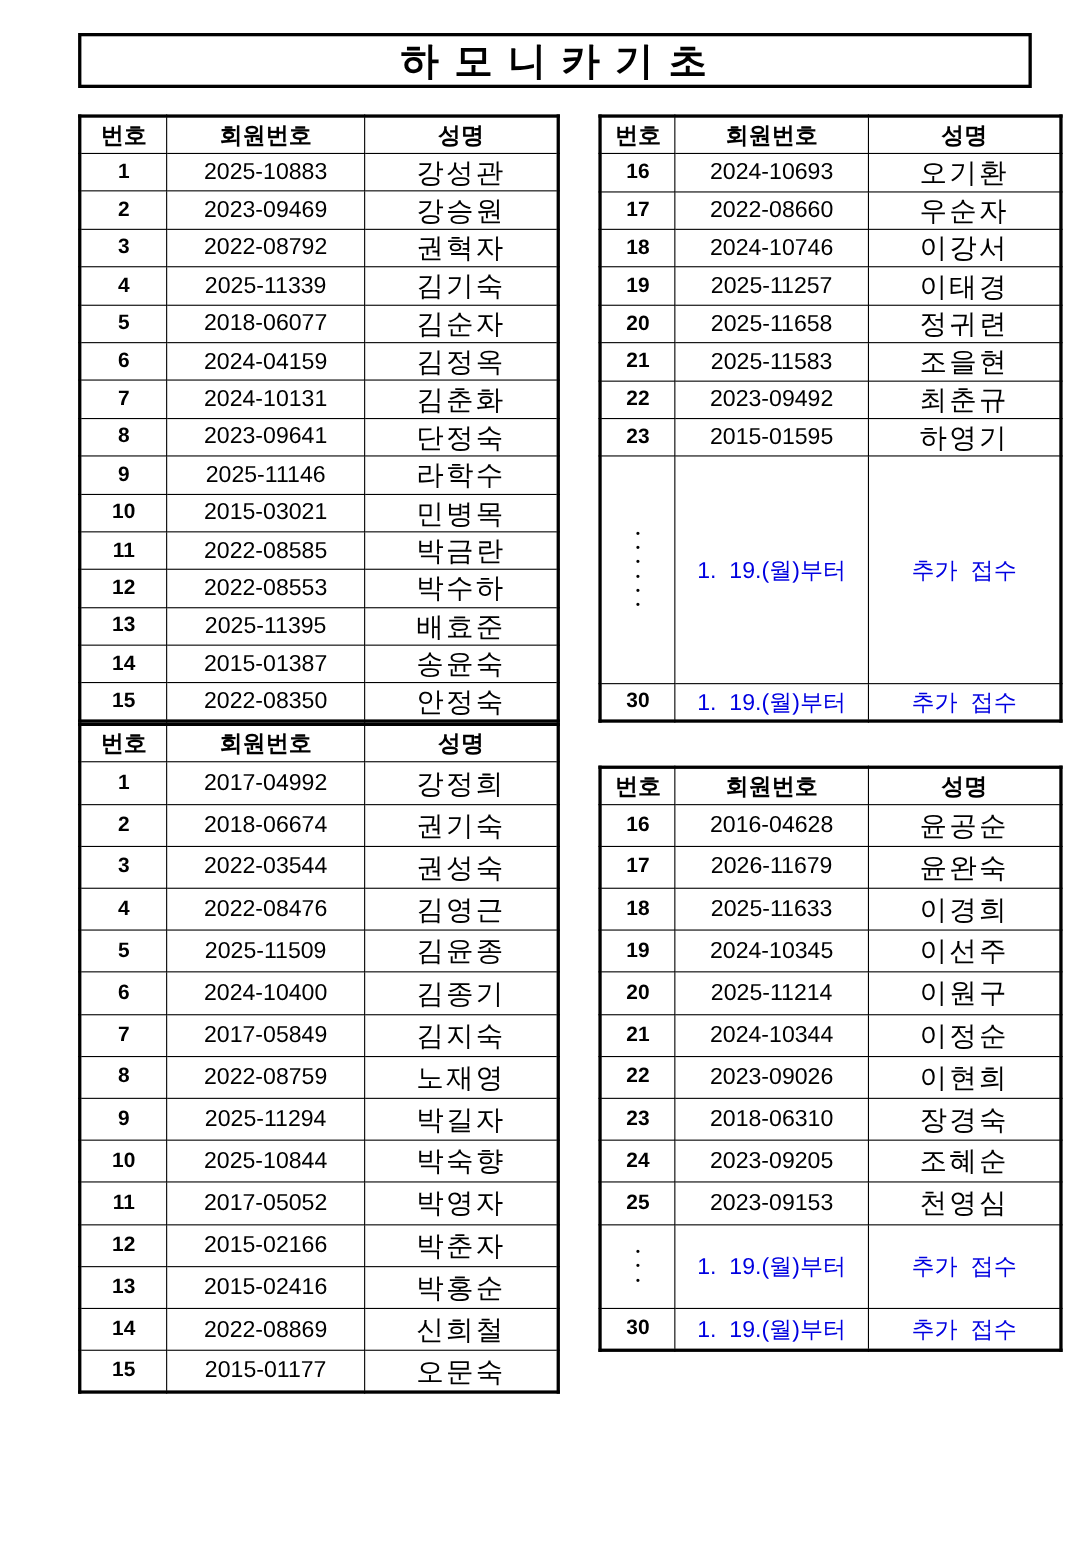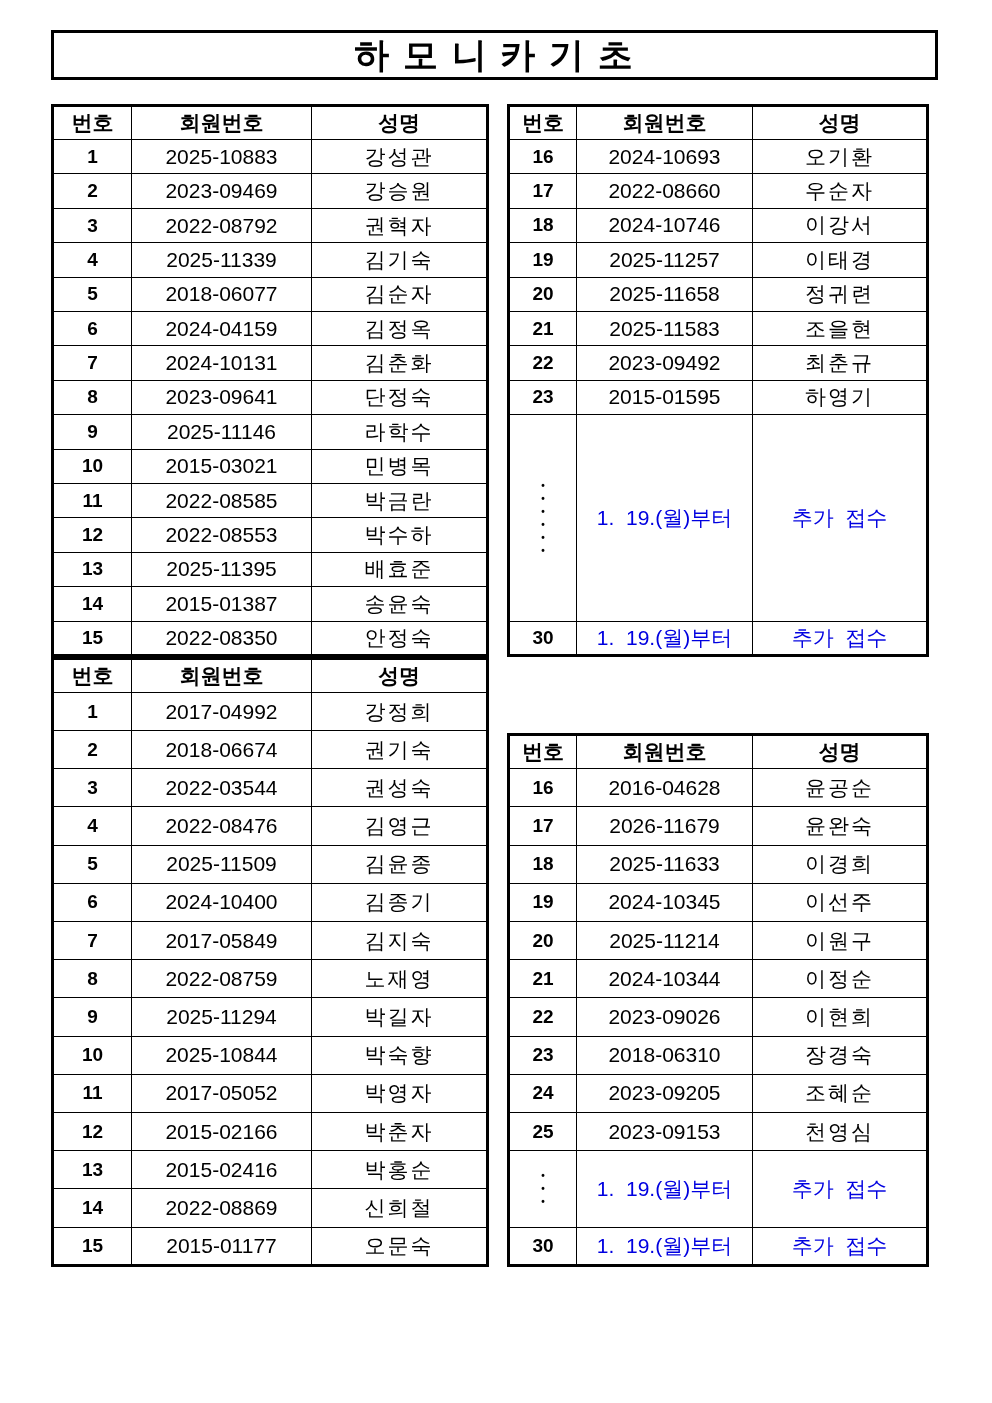--- a/index.html
+++ b/index.html
@@ -3,35 +3,35 @@
 <meta charset="utf-8">
 <style>
   * { box-sizing: border-box; }
   html, body {
     margin: 0; padding: 0;
     width: 992px; height: 1403px;
     background: #ffffff;
     font-family: "Liberation Sans", "DejaVu Sans", sans-serif;
     color: #000;
   }
-  .page { padding: 30px 54px 0 51px; }
+  .page { padding: 30px 54px 0 71px; }
 
   .title-box {
     border: 3px solid #000;
     height: 50px;
     display: flex; align-items: center; justify-content: center;
     margin-bottom: 24px;
   }
   .title-box .title-text {
     font-size: 35px; font-weight: bold; letter-spacing: 2px;
     white-space: pre;
   }
   .section2 .title-box { height: 57px; margin-top: 20px; margin-bottom: 22px; }
 
-  .tables { display: flex; gap: 18px; align-items: flex-end; }
+  .tables { display: flex; gap: 35px; align-items: center; }
 
   table.roster {
     border-collapse: collapse;
     table-layout: fixed;
     border: 3px solid #000;
   }
   table.roster.left  { width: 435px; }
   table.roster.right { width: 419px; }
 
   table.roster th, table.roster td {
@@ -51,21 +51,21 @@
   .right .col-member { width: 176px; }
   .right .col-name   { width: 175px; }
 
   .s1 tbody tr { height: 34.4px; }
   .s2 tbody tr { height: 38.2px; }
   .s1 tr.dots-row { height: 206.4px; }
   .s2 tr.dots-row { height: 76.4px; }
 
   td.no     { font-size: 19px; font-weight: bold; }
   td.member { font-size: 21px; padding-top: 4px; }
-  td.name   { font-size: 21px; letter-spacing: 2px; padding-top: 3px; }
+  td.name   { font-size: 25px; letter-spacing: 2px; padding-top: 3px; }
 
   td.dots {
     font-size: 10px; font-weight: bold; line-height: 13px;
     white-space: pre-line; padding: 0;
   }
   td.blue-cell {
     color: var(--notice-blue, #0000E0);
     font-weight: normal; font-size: 21px;
     letter-spacing: 0; white-space: pre;
     padding-top: 2px;

